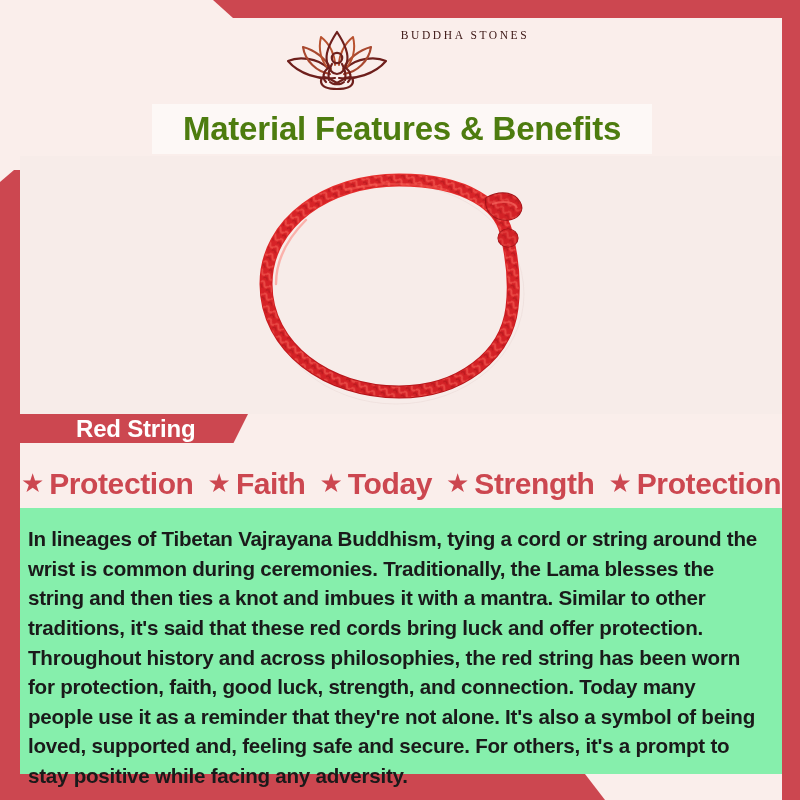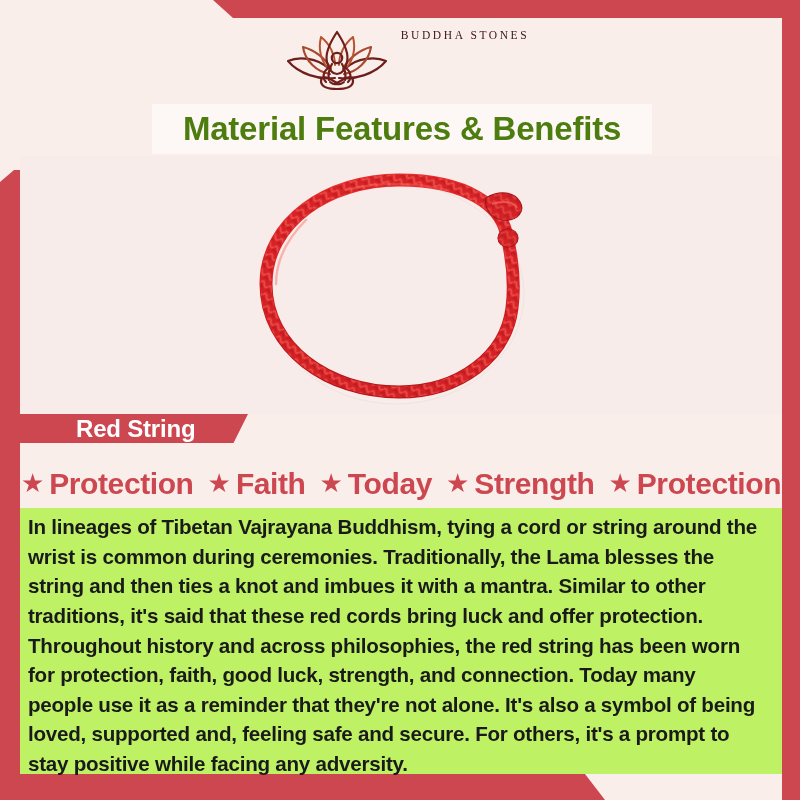--- a/index.html
+++ b/index.html
@@ -200,22 +200,22 @@
   }
 
   
 
   .copy-box {
     position: absolute;
     top: 508px;
     left: 20px;
     right: 18px;
     bottom: 26px;
-    background: #bef264;
-    padding: 4px 20px 6px 8px;
+    background: #86efac;
+    padding: 16px 20px 6px 8px;
   }
 
   .copy-box p {
     font-size: 20.6px;
     line-height: 1.44;
     color: #1a1a1a;
     font-weight: 600;
     letter-spacing: -0.25px;
     text-align: left;
     font-family: "Liberation Sans", sans-serif;

